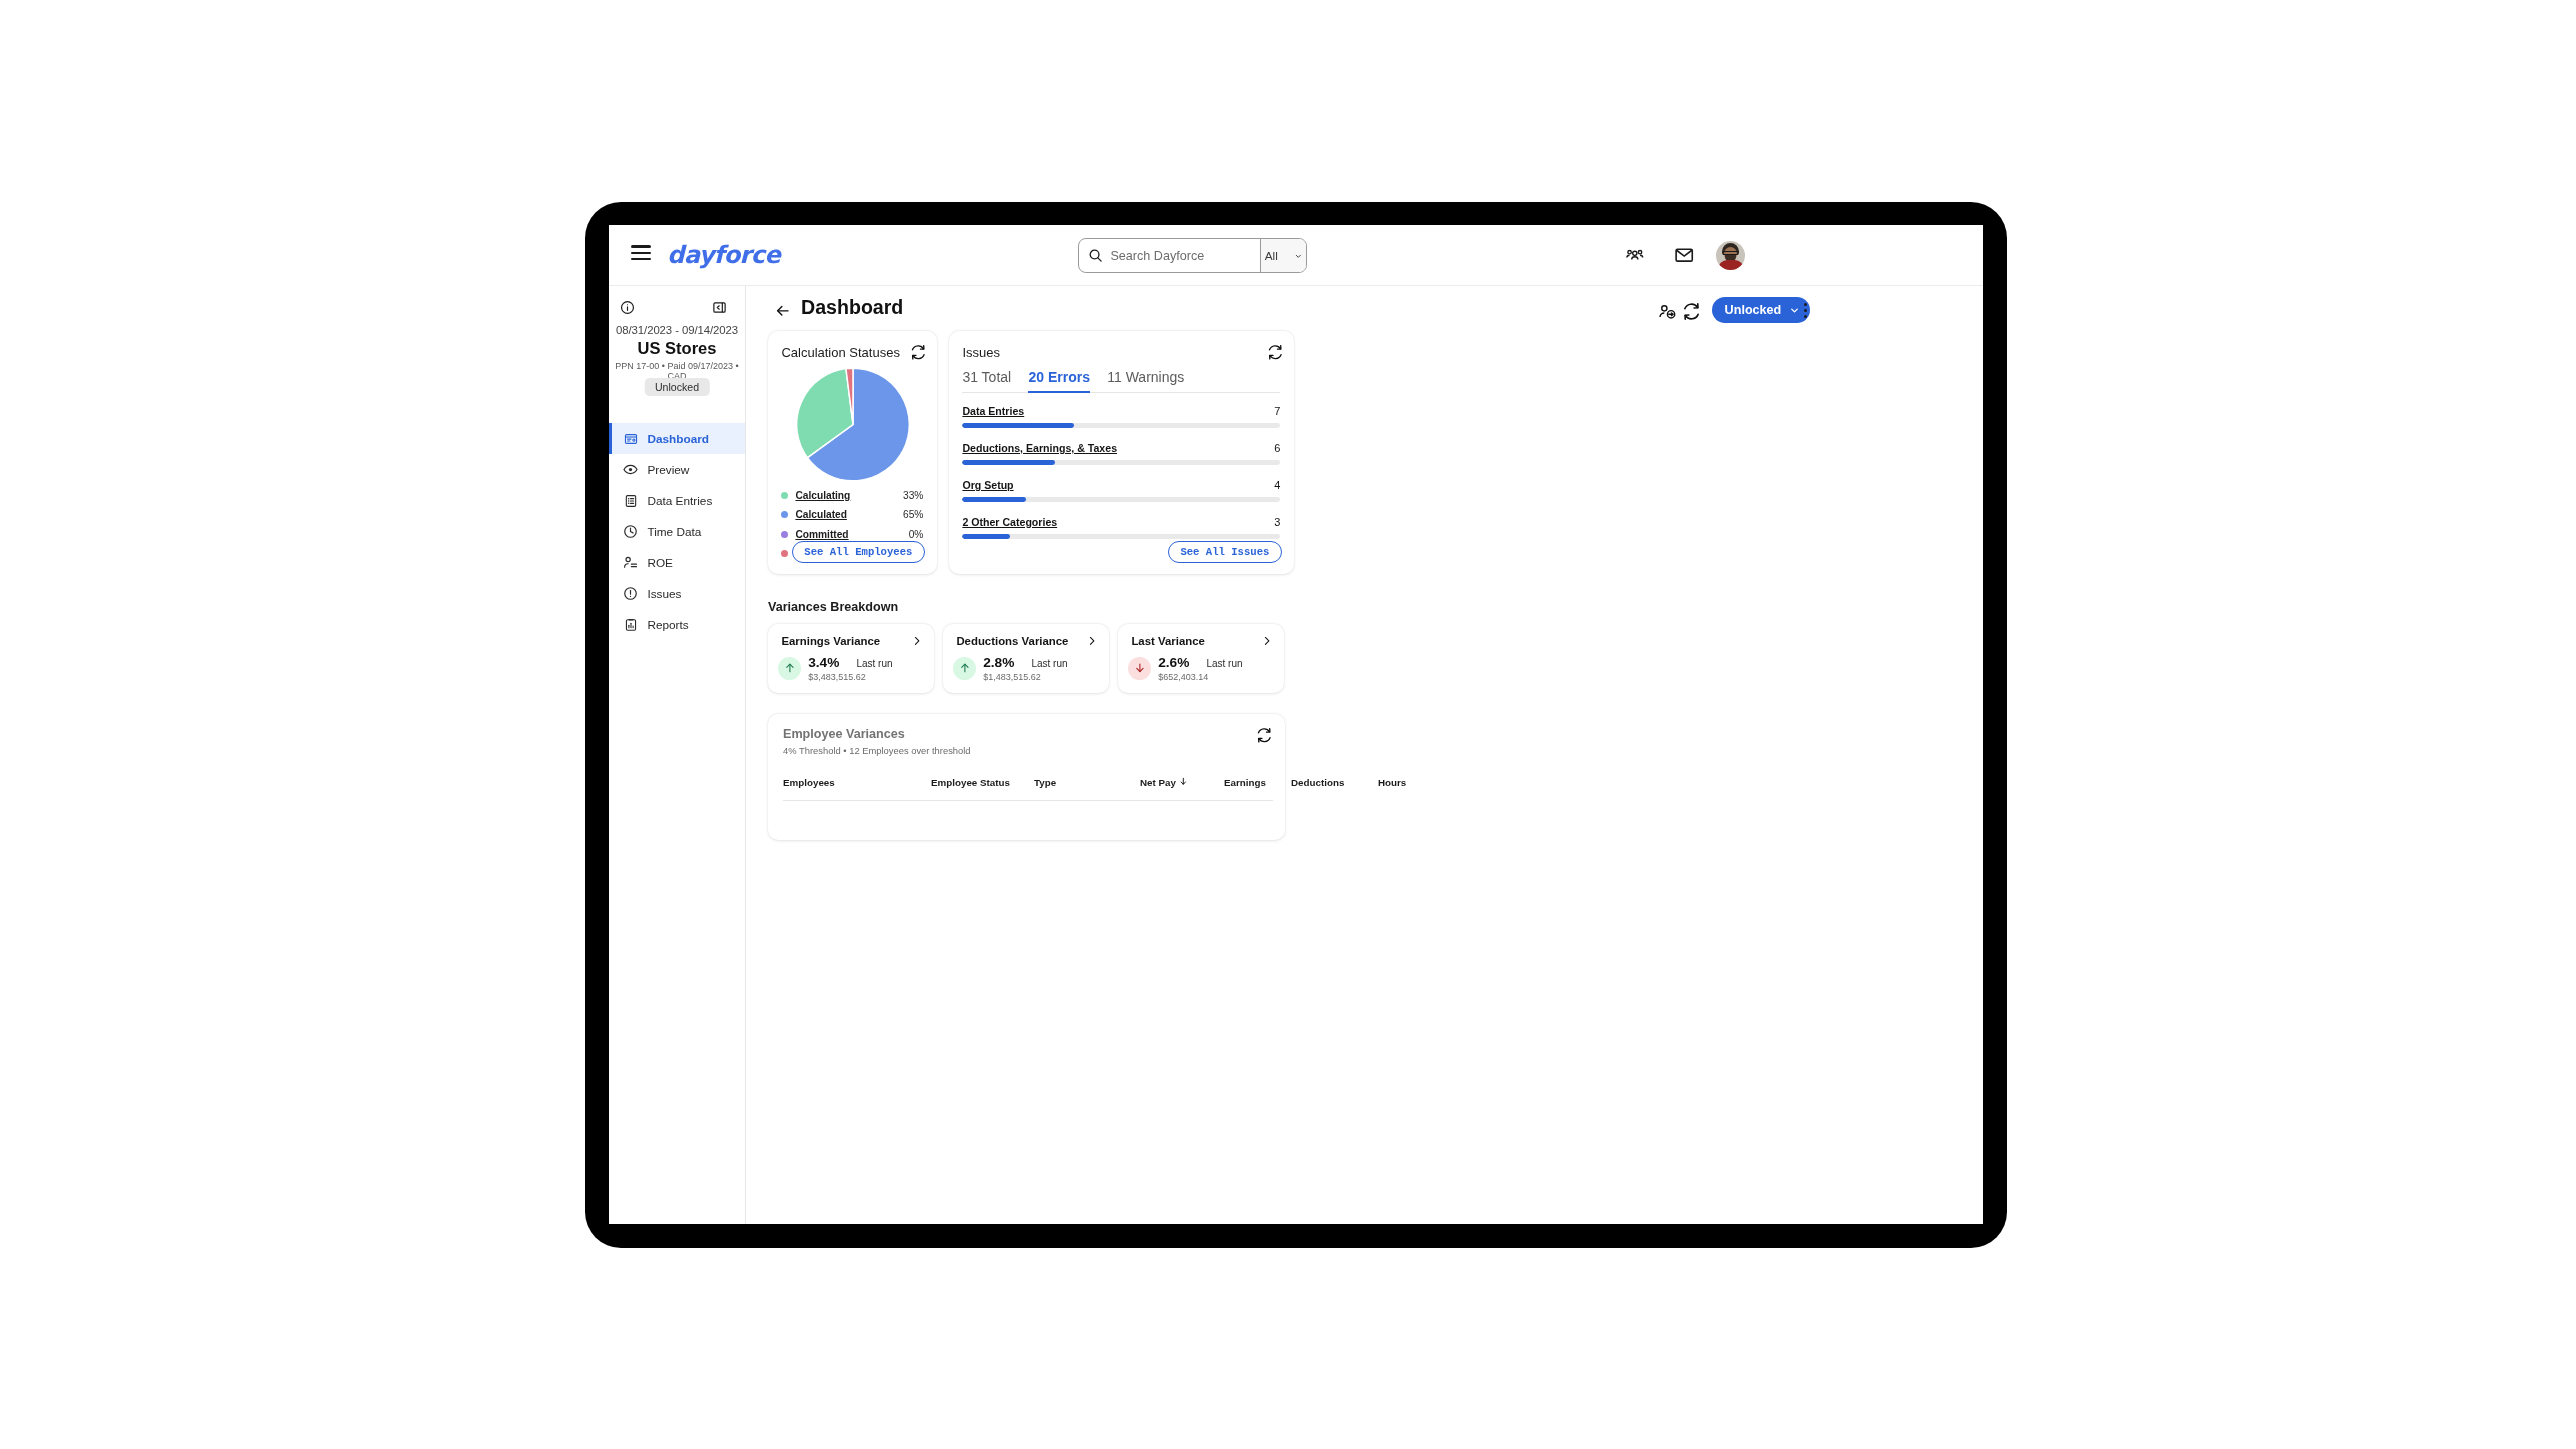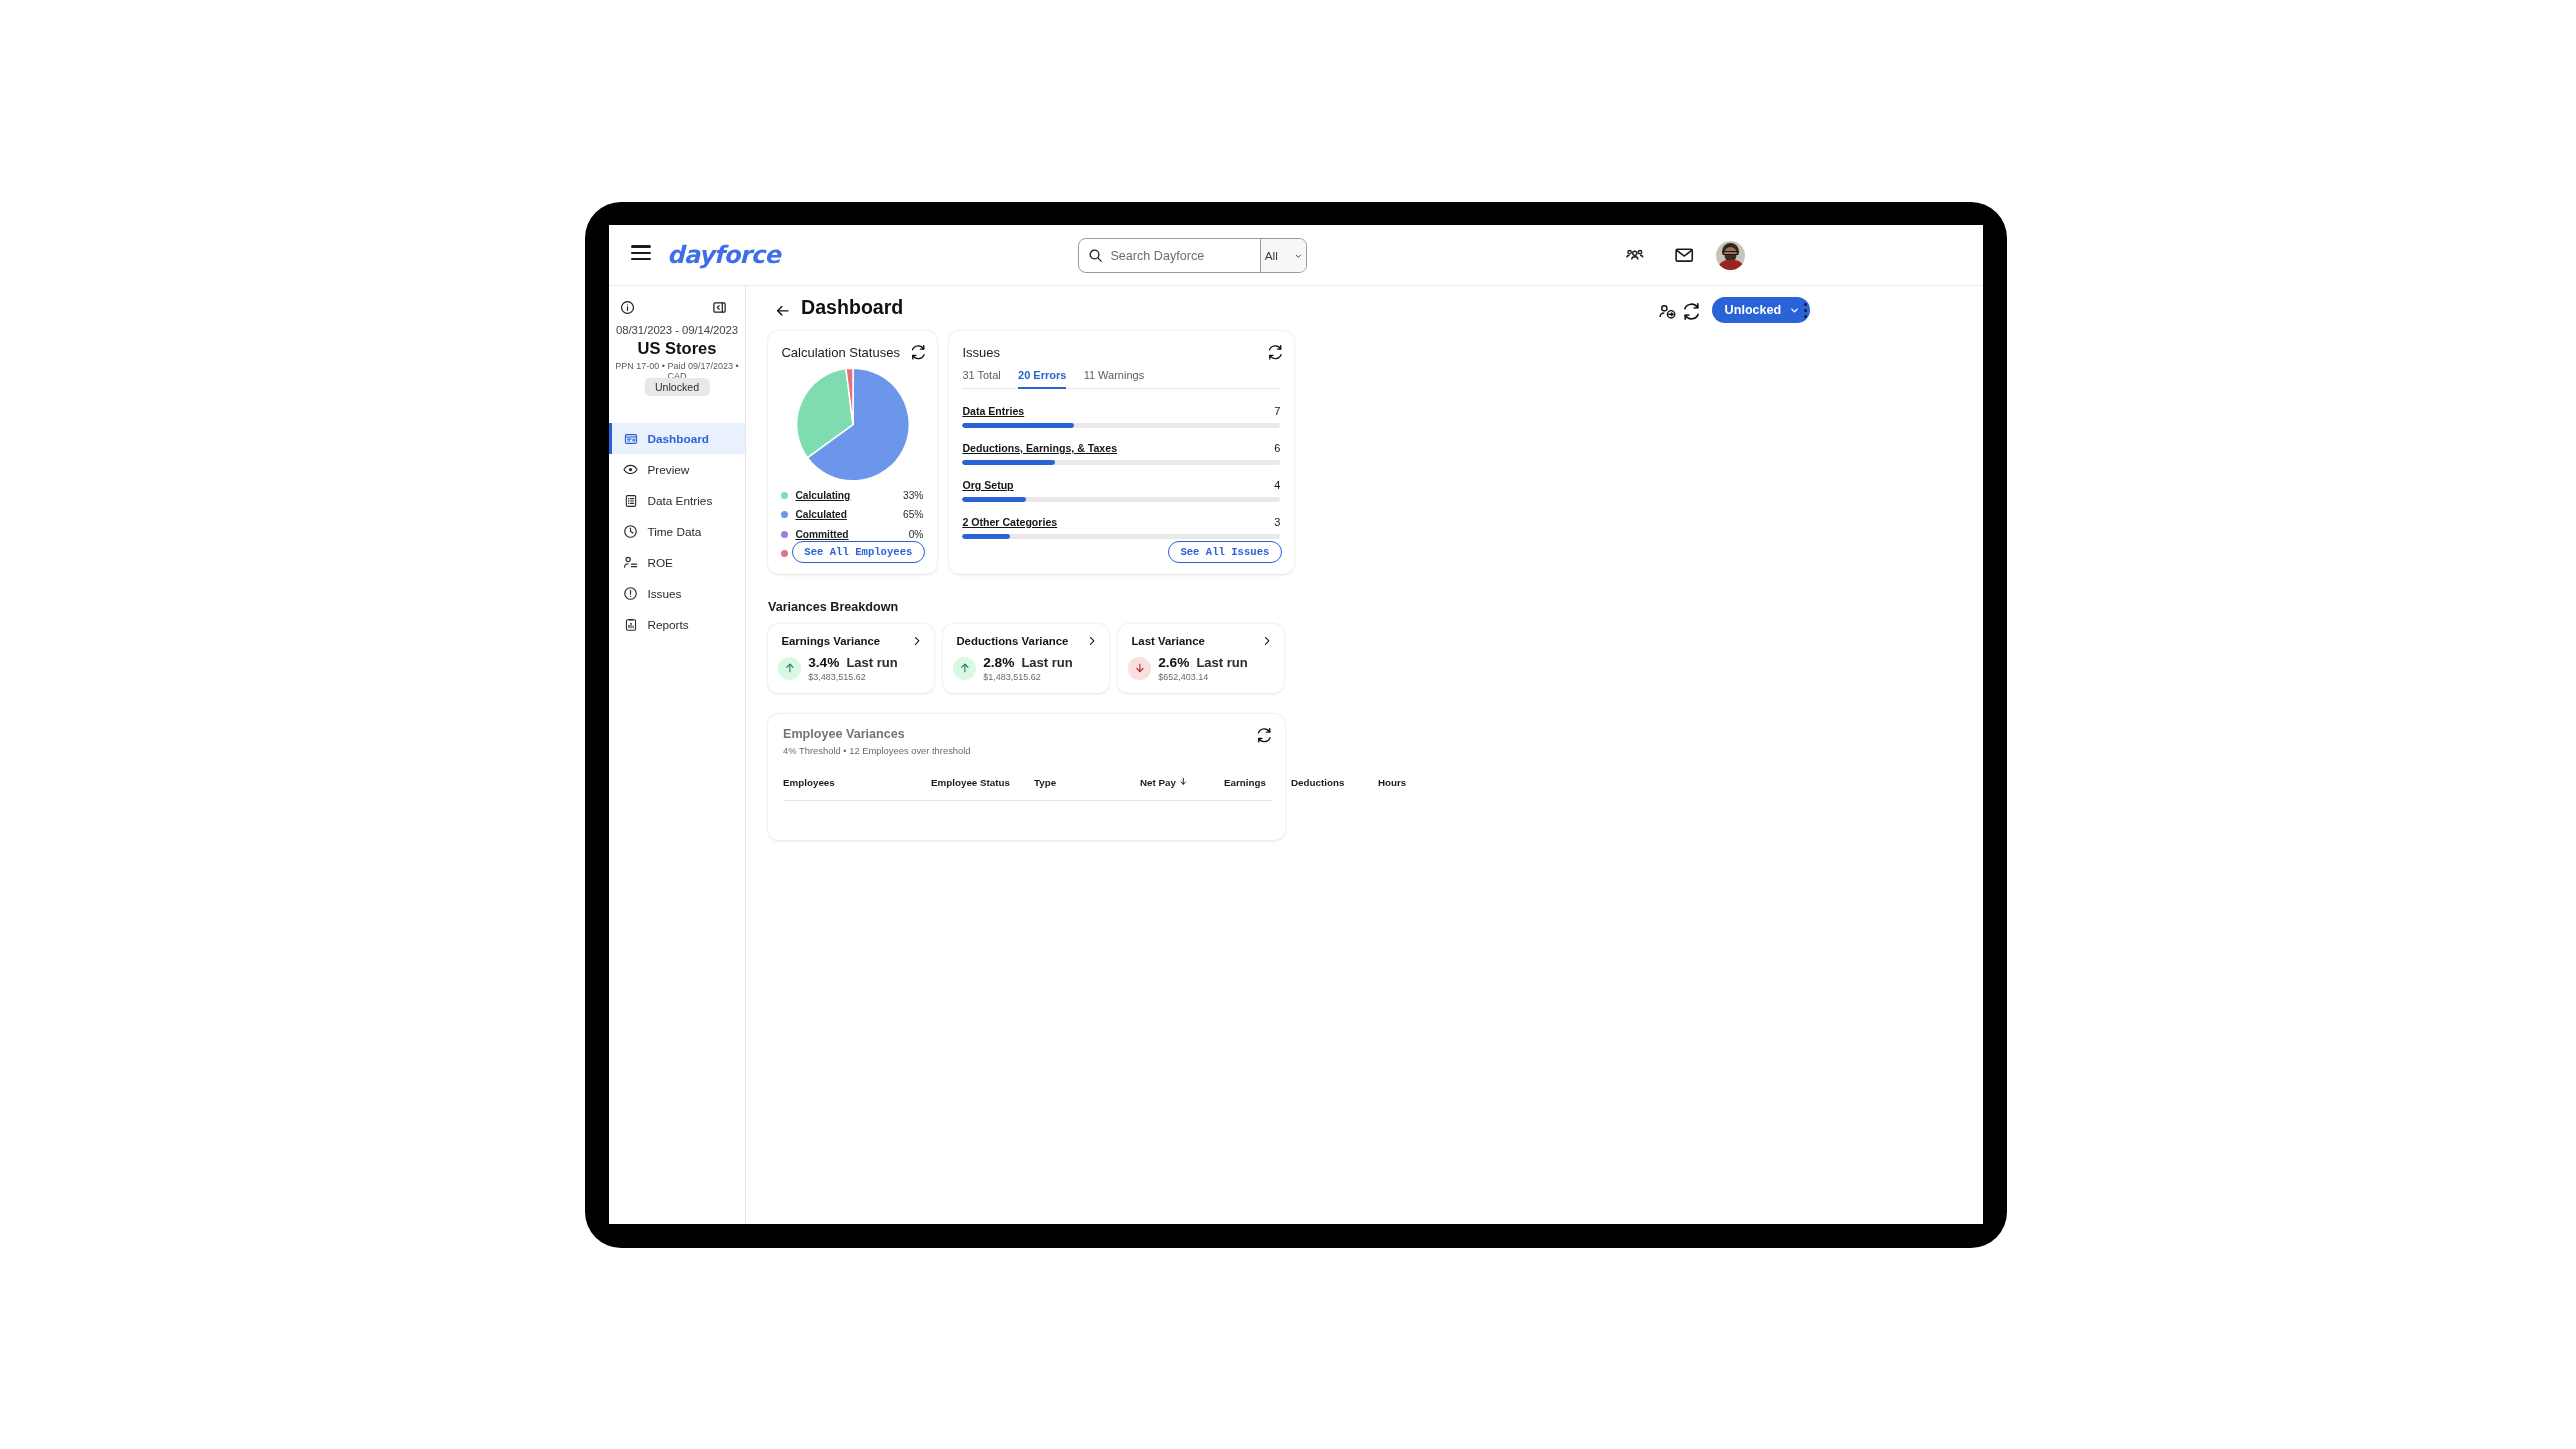--- a/index.html
+++ b/index.html
@@ -194,21 +194,21 @@
 
   
   #issues-card { left: 203px; top: 45px; width: 345px; height: 243px; }
   #issues-title { position: absolute; left: 13.4px; top: 14px; }
   #issues-refresh { right: 11px; top: 13.4px; width: 16.5px; height: 16.5px; }
   #issues-tabs {
     position: absolute; left: 13.4px; top: 38px; width: 318px;
     display: flex; gap: 17.3px; border-bottom: 0.8px solid #e6e6e6;
   }
   .issue-tab {
-    font-size: 11px; color: #5c5c5c; padding-bottom: 7px;
+    font-size: 14px; color: #5c5c5c; padding-bottom: 7px;
     cursor: pointer; position: relative; white-space: nowrap;
   }
   .issue-tab.active { color: #2a63d8; font-weight: bold; }
   .issue-tab.active::after {
     content: ""; position: absolute; left: 0; bottom: -0.8px;
     width: 100%; height: 2px; background: #2a63d8;
   }
   #issue-list { position: absolute; left: 13.4px; top: 74px; width: 318px; }
   .issue-row { margin-bottom: 14px; }
   .issue-row-head { display: flex; align-items: baseline; }
@@ -233,21 +233,21 @@
   #earnings-variance-card { left: 22px; }
   #deductions-variance-card { left: 197px; }
   #taxes-variance-card { left: 372px; }
   .variance-title { position: absolute; left: 13.4px; top: 11px; font-size: 11.4px; font-weight: bold; color: #141414; }
   .variance-chevron { position: absolute; right: 11px; top: 11px; cursor: pointer; }
   .variance-body { position: absolute; left: 10.2px; top: 31px; display: flex; align-items: center; gap: 7px; }
   .variance-trend-circle { width: 23px; height: 23px; border-radius: 50%; display: flex; align-items: center; justify-content: center; flex: 0 0 auto; }
   .variance-trend-circle.up { background: #d8f8e4; }
   .variance-trend-circle.down { background: #fbdede; }
   .variance-pct { font-size: 13.7px; font-weight: bold; color: #111; }
-  .variance-lastrun { font-size: 13px; color: #2b2b2b; margin-left: 7px; font-weight: bold; }
+  .variance-lastrun { font-size: 10px; color: #2b2b2b; margin-left: 17px; }
   .variance-amount { font-size: 9px; color: #6a6a6a; margin-top: 1.6px; }
 
   
   #employee-variances-card { left: 22px; top: 428px; width: 517px; height: 126px; }
   #ev-title { position: absolute; left: 15px; top: 13.4px; font-size: 12.6px; font-weight: bold; color: #737373; }
   #ev-subtitle { position: absolute; left: 15px; top: 31px; font-size: 9.4px; color: #6a6a6a; }
   #ev-refresh { right: 12.6px; top: 13.4px; width: 16.5px; height: 16.5px; }
   #ev-table-head {
     position: absolute; left: 15px; top: 59px; width: 490px; height: 28px;
     border-bottom: 0.8px solid #e6e6e6;

